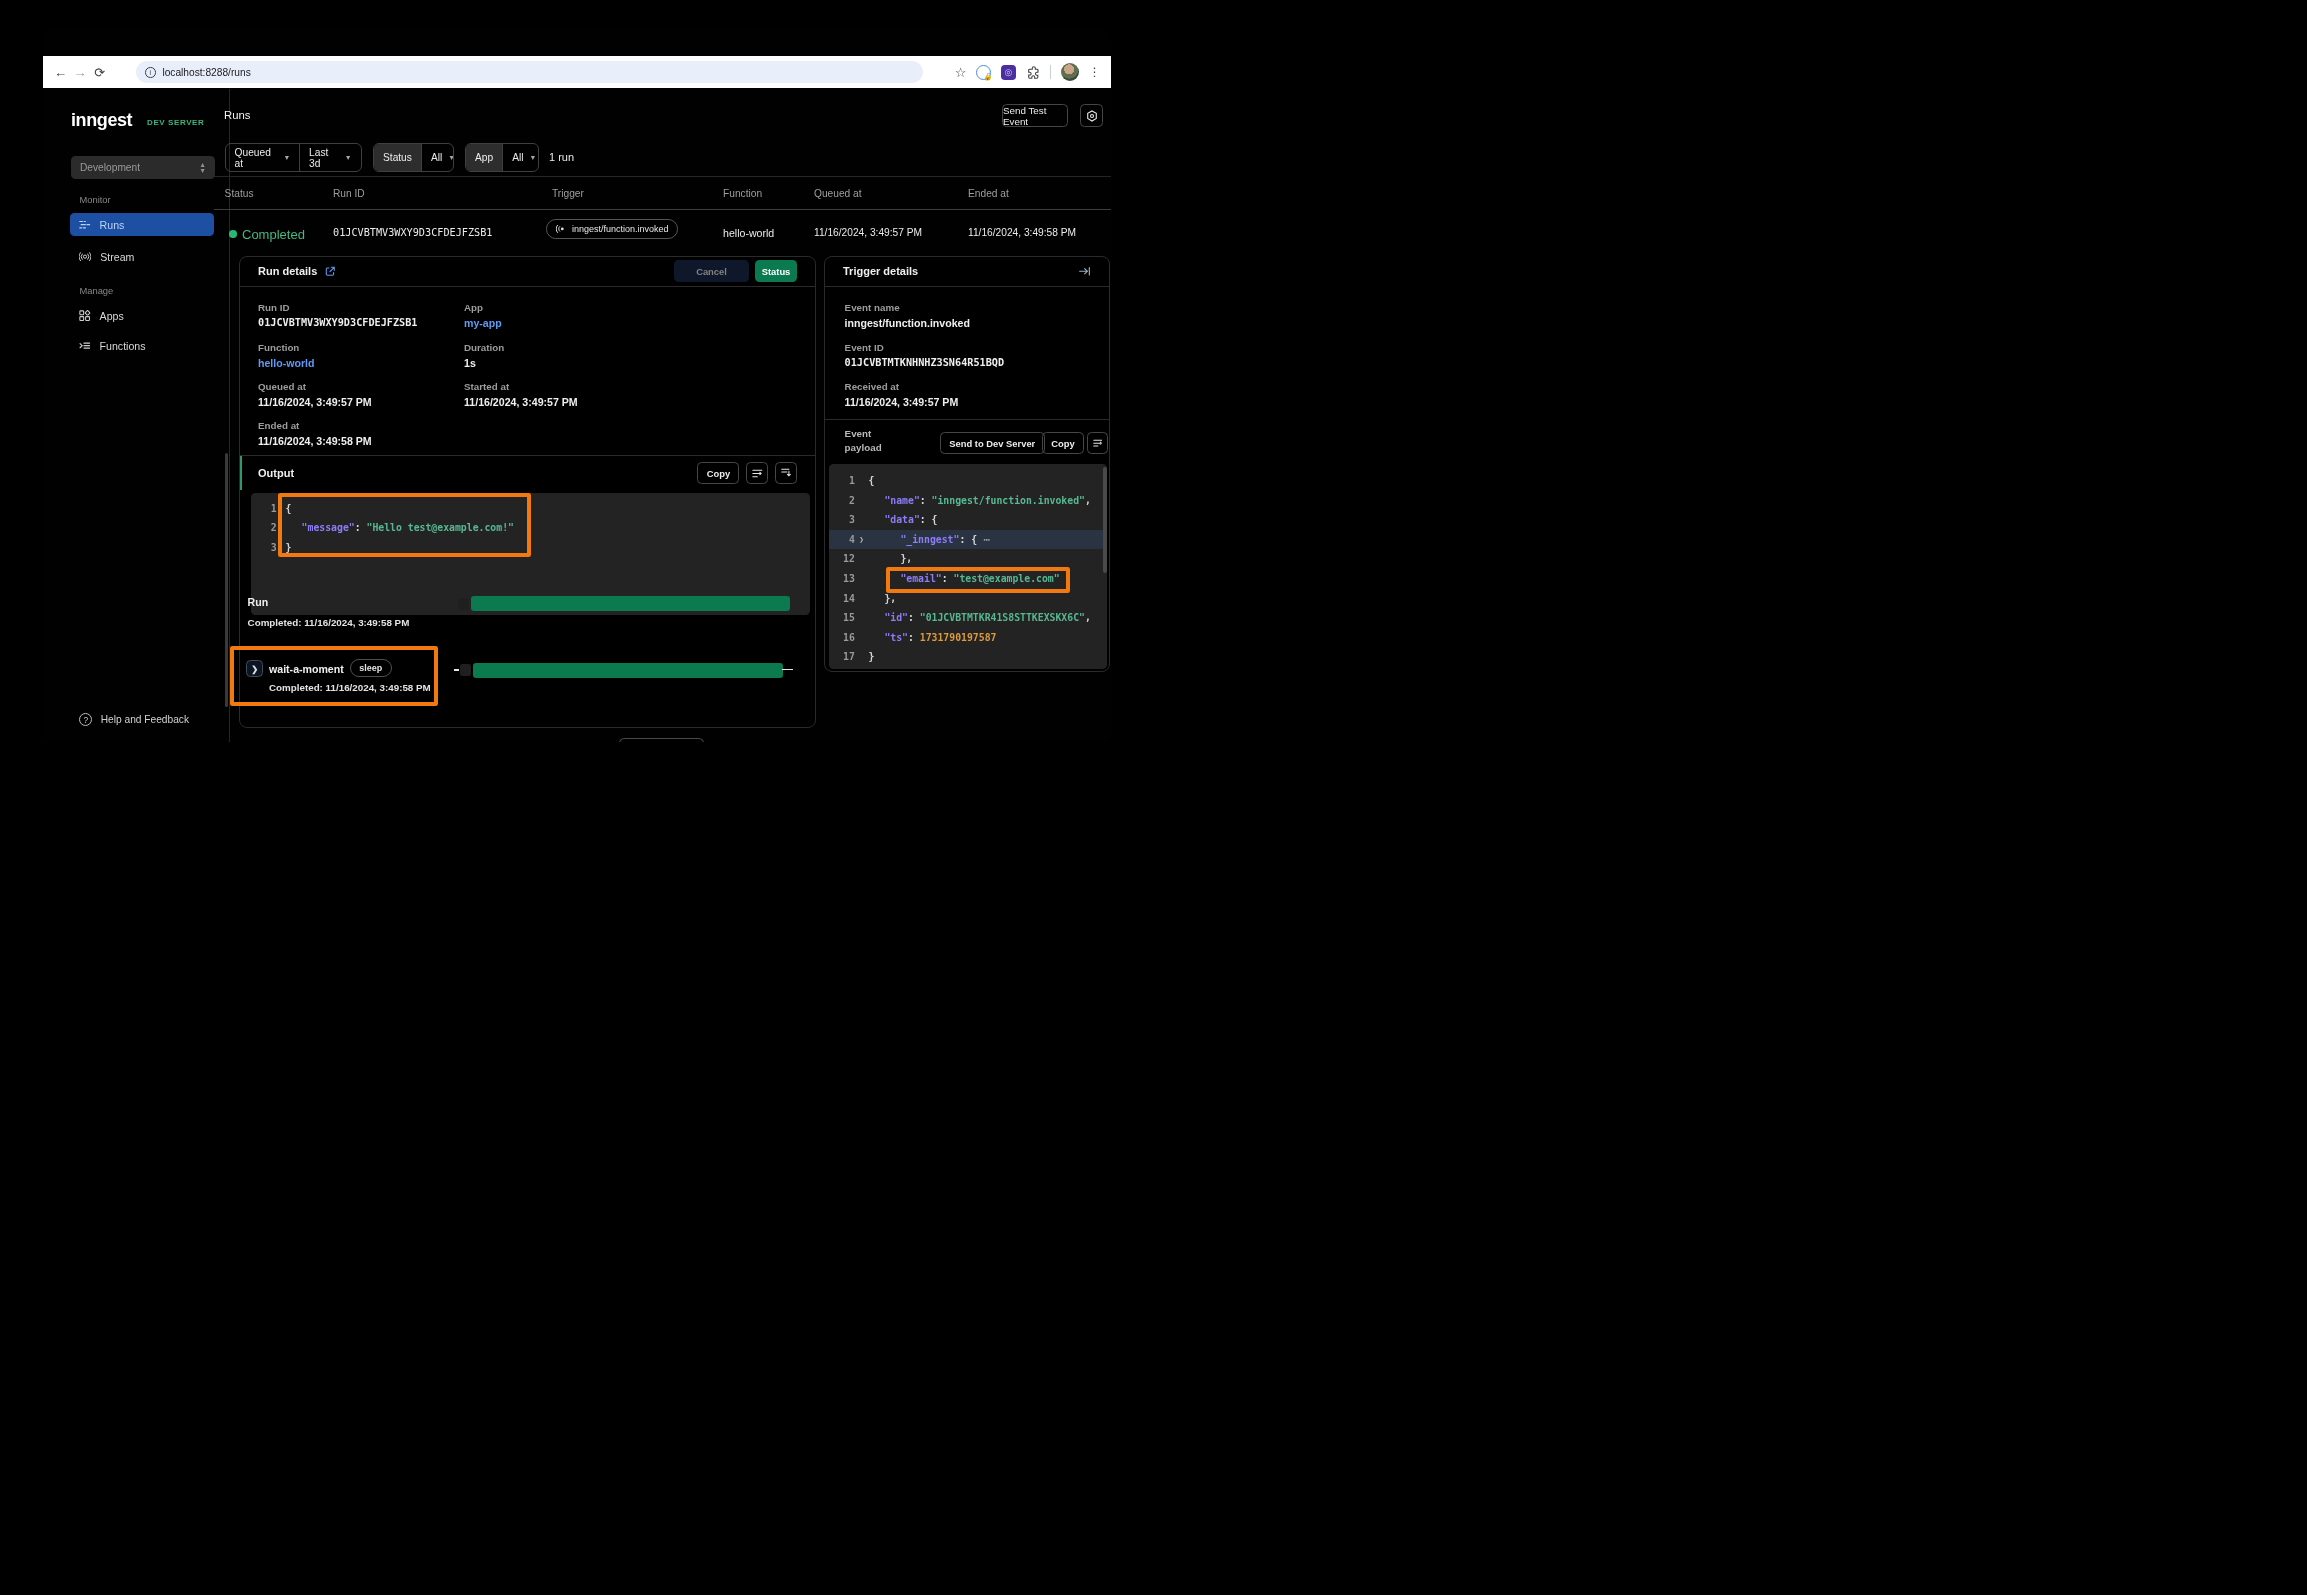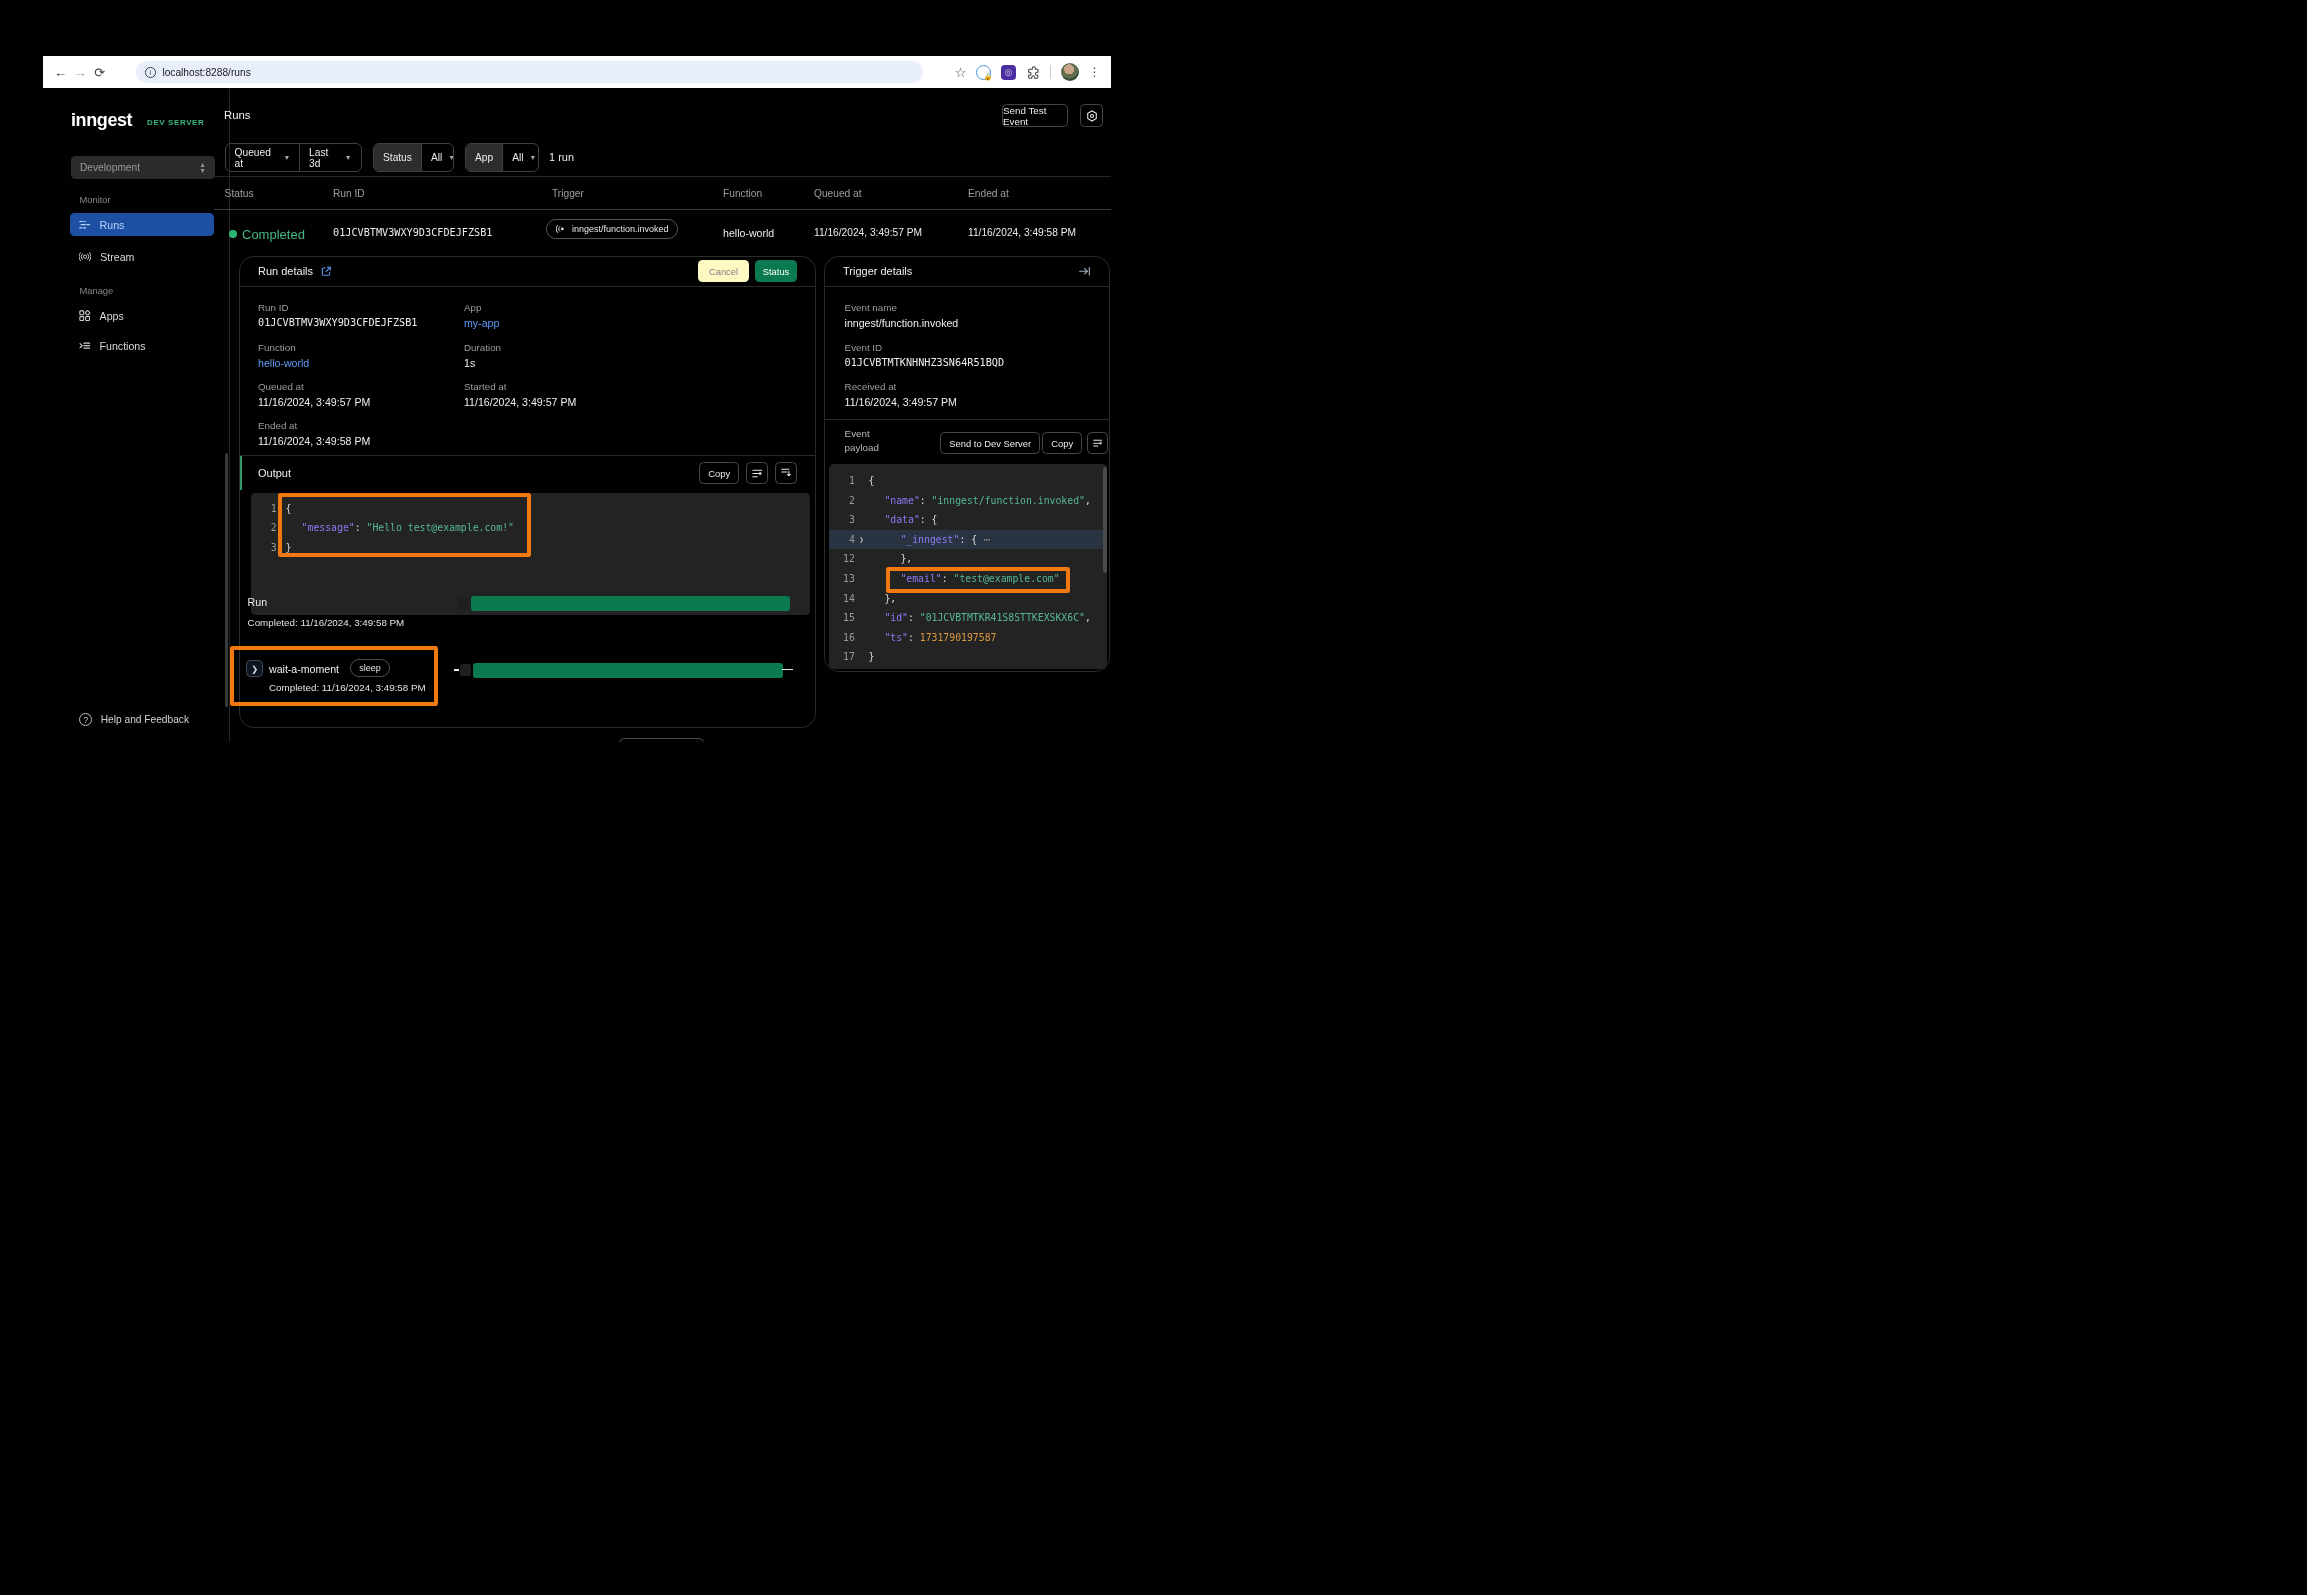--- a/index.html
+++ b/index.html
@@ -77,29 +77,29 @@
   .th { position:absolute; top:10.6px; font-size:10.2px; color:#9f9f9f; }
   .trow { left:171px; top:122px; width:897px; height:45px; }
   .td { position:absolute; top:16px; font-size:10.2px; color:#ececec; }
   .dot { width:7.6px; height:7.6px; border-radius:50%; background:#2bb673; }
   .mono { font-family:"DejaVu Sans Mono", monospace; }
   .status-ok { color:#46b883; font-size:13px; }
   .trig-pill { position:absolute; left:332px; top:8.3px; height:19.6px; border:0.8px solid #565656; border-radius:9.8px;
                display:flex; align-items:center; padding:0 9px; gap:5.3px; font-size:9px; color:#e8e8e8; }
 
   
-  .card { border:0.8px solid #2b2b2b; border-radius:15px; background:#000; }
+  .card { border:0.8px solid #2b2b2b; border-radius:8px; background:#000;font-weight:bold; }
   .card-head { position:absolute; left:0; top:0; right:0; height:29.5px; border-bottom:0.8px solid #2a2a2a;
                display:flex; align-items:center; padding:0 18px; gap:7.6px; }
   .card-title { font-size:11px; color:#f0f0f0; }
   .runcard { left:196px; top:167px; width:577px; height:472px; }
   .trigcard { left:781px; top:167px; width:286px; height:416px; }
   .btn-sm { height:22px; border:0.8px solid #464646; border-radius:4.5px; font-size:9.4px; color:#ececec;
             display:flex; align-items:center; justify-content:center; padding:0 8.3px; background:transparent; }
-  .btn-cancel { background:#fef9c3; border:none; color:#828282; width:51px; }
+  .btn-cancel { background:#0f172a; border:none; color:#828282; width:75px; }
   .btn-rerun { background:#0b7a50; border:none; color:#fff; width:42px; }
   .fld-label { position:absolute; font-size:9.8px; color:#9c9c9c; }
   .fld-value { position:absolute; font-size:10.6px; color:#efefef; }
   .link { color:#5e9bf5; }
 
   
   .out-head { position:absolute; left:0; top:198px; width:100%; height:35px; border-top:0.8px solid #2a2a2a;
               display:flex; align-items:center; padding:0 18px;text-align:right; }
   .out-accent { position:absolute; left:0; top:198px; width:2.3px; height:35px; background:#2e9a67; }
   .codeblock { position:absolute; background:#232323; border-radius:4.5px; font-family:"DejaVu Sans Mono", monospace; font-size:9.8px; }

